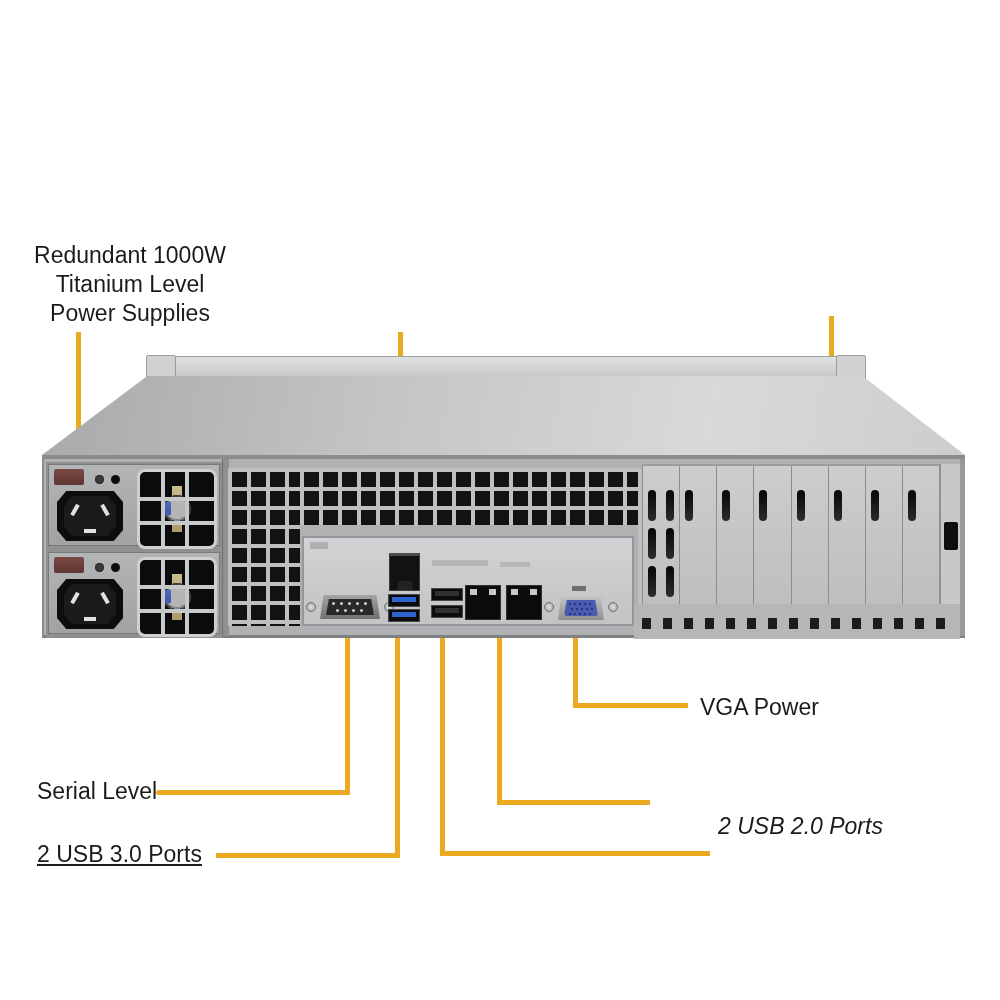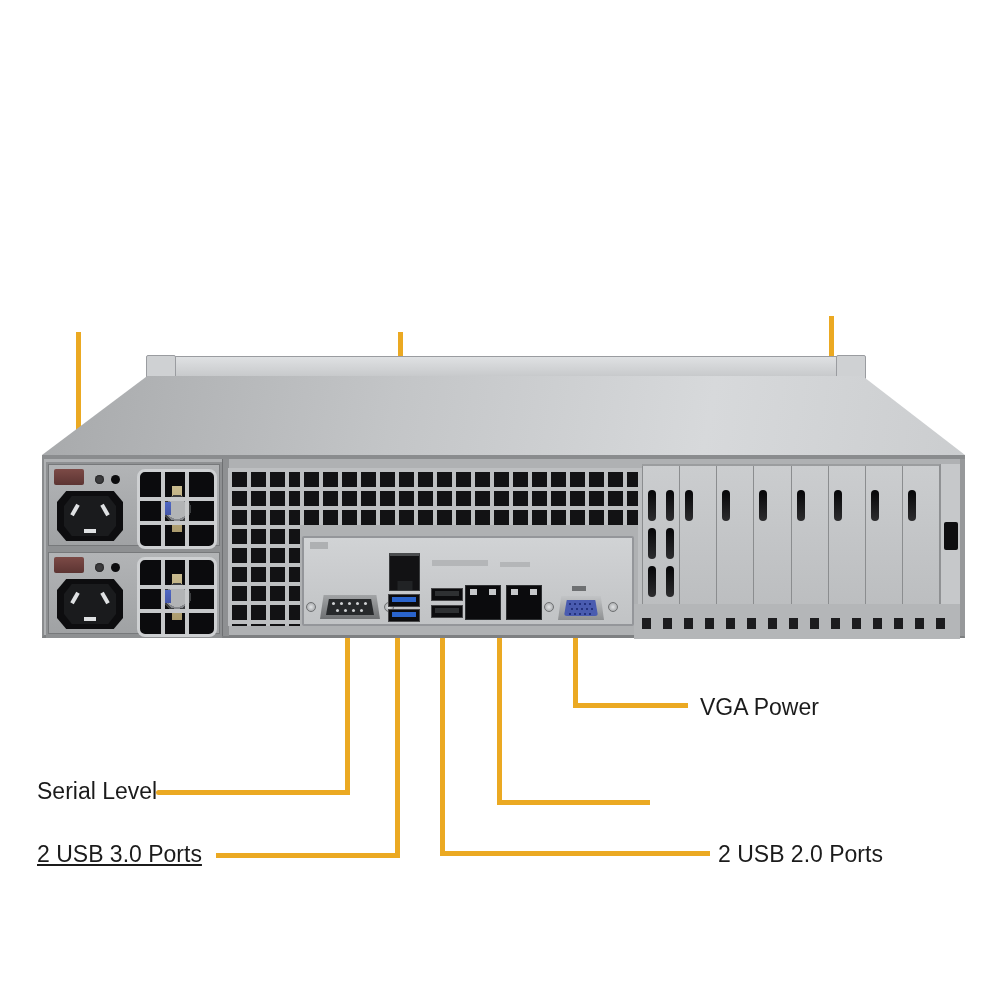--- a/index.html
+++ b/index.html
@@ -10,21 +10,21 @@
 
   
   .lbl{position:absolute;font-size:23px;line-height:29px;white-space:pre-line;color:var(--label-text,#1b1b1b);}
   #lbl-psu{left:18px;top:241px;width:224px;text-align:center;}
   #lbl-ipmi{left:303px;top:264px;width:194px;text-align:center;}
   #lbl-pcie{left:711px;top:246px;width:280px;text-align:left;}
   #lbl-vga{left:700px;top:693px;}
   #lbl-serial{left:37px;top:777px;}
   #lbl-lan{left:660px;top:789px;}
   #lbl-usb3{left:37px;top:840px;text-decoration:underline;}
-  #lbl-usb2{left:718px;top:840px;}
+  #lbl-usb2{left:718px;top:812px;font-style:italic;}
 
   
   .lead{position:absolute;background:var(--leader-line,#EBA922);}
   #ln-psu-v   {left:76px; top:332px;width:5px;height:182px;}
   #ln-ipmi-v  {left:398px;top:332px;width:5px;height:243px;}
   #ln-pcie-v  {left:829px;top:316px;width:5px;height:242px;}
   #ln-serial-v{left:345px;top:614px;width:5px;height:181px;}
   #ln-serial-h{left:156px;top:790px;width:194px;height:5px;border-radius:3px;}
   #ln-usb3-v  {left:395px;top:614px;width:5px;height:244px;}
   #ln-usb3-h  {left:216px;top:853px;width:184px;height:5px;}
@@ -143,20 +143,23 @@
       background:repeating-linear-gradient(90deg,#1c1c1e 0 9px,transparent 9px 21px);}
   #right-cap{left:896px;top:5px;width:20px;height:140px;background:#c6c8ca;border-left:1px solid #909294;}
   #latch-r{left:900px;top:63px;width:14px;height:28px;background:#0e0e10;border-radius:2px;}
   #right-wall{left:916px;top:0;width:5px;height:177px;background:#97999b;}
 </style>
 </head>
 <body>
 
 <div class="stage">
 
+  <div class="lbl" id="lbl-psu">Redundant  1000W
+Titanium  Level
+Power Supplies</div>
   <div class="lbl" id="lbl-vga">VGA Power</div>
   <div class="lbl" id="lbl-serial">Serial Level</div>
   <div class="lbl" id="lbl-usb3">2 USB 3.0 Ports</div>
   <div class="lbl" id="lbl-usb2">2 USB 2.0 Ports</div>
 
   <div class="lead" id="ln-psu-v"></div>
   <div class="lead" id="ln-ipmi-v"></div>
   <div class="lead" id="ln-pcie-v"></div>
   <div class="lead" id="ln-serial-v"></div>
   <div class="lead" id="ln-serial-h"></div>

